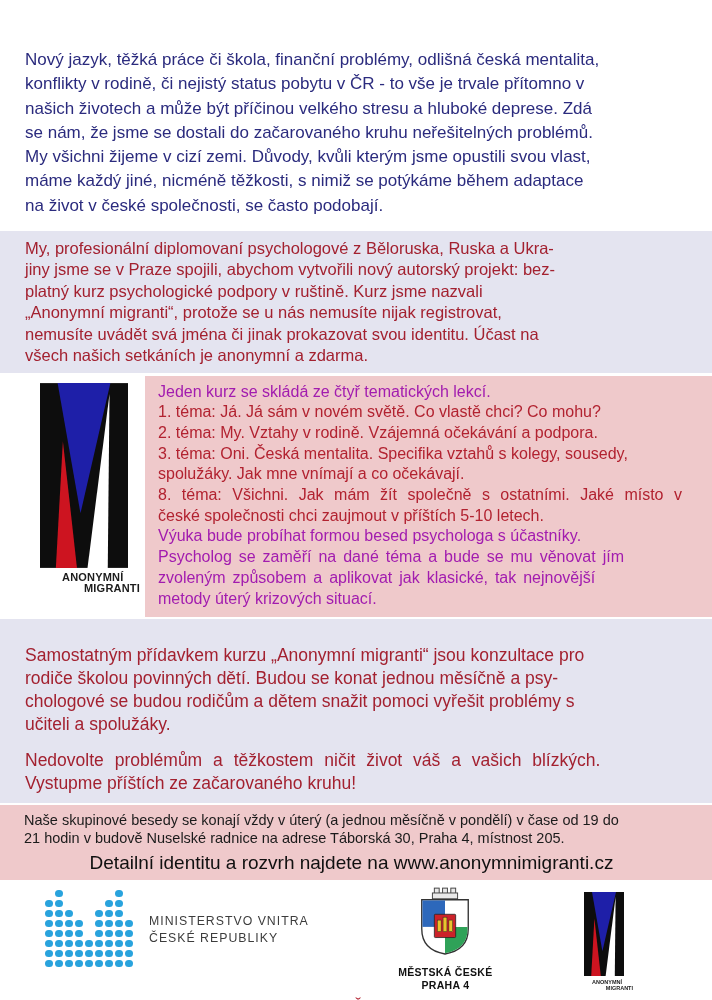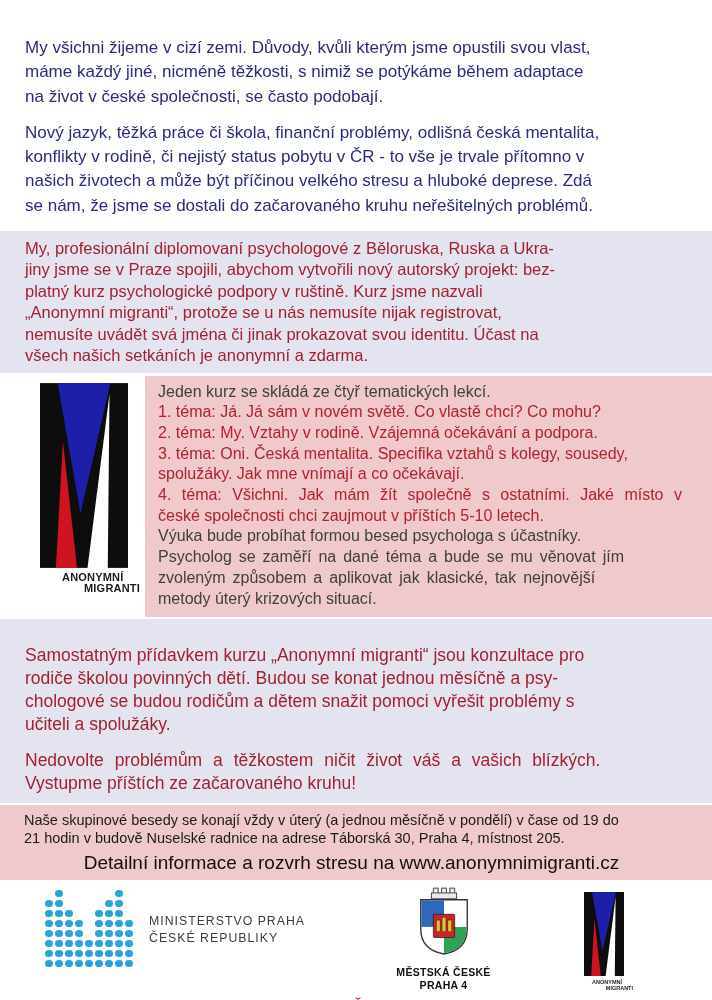--- a/index.html
+++ b/index.html
@@ -16,21 +16,21 @@
   .who-box{margin-top:13px;padding:7px 12px 6px 25px;font-size:16.5px;line-height:21.4px;}
   .consult-box{margin-top:2px;padding:25px 20px 8px 25px;font-size:17.5px;line-height:23px;}
   .consult-gap{height:13px;}
   .ws{word-spacing:6px;}
   .ws-sm{word-spacing:2.5px;}
 
   
   .course-row{display:flex;margin-top:3px;align-items:stretch;}
   .course-left{width:145px;background:#fff;flex:0 0 145px;}
   .course-box{flex:1;background:#efc9cb;padding:6px 12px 8px 13px;font-size:16px;line-height:20.7px;}
-  .purple{color:#404040;}
+  .purple{color:#a21caf;}
   .red{color:#b22230;}
 
   
   .am-logo-lg{margin:7px 0 0 40px;}
   .am-cap{width:54px;margin-left:22px;font-weight:bold;color:#1c1c1c;font-size:11px;line-height:11.5px;letter-spacing:.2px;}
   .am-cap div{text-align:right;}
   .am-cap .cap2{transform:translateX(22px);}
   .am-cap-sm{width:30px;margin-left:10px;font-weight:bold;color:#1c1c1c;font-size:5.5px;line-height:5.8px;}
   .am-cap-sm div{text-align:right;}
   .am-cap-sm .cap2{transform:translateX(11px);}
@@ -52,27 +52,27 @@
 
   
   .footer{margin-top:4px;text-align:center;color:#b22230;font-size:17px;line-height:22.8px;}
 </style>
 </head>
 <body>
 
 <div class="page">
 
   <div class="intro">
-    <div class="lines p1">My všichni žijeme v cizí zemi. Důvody, kvůli kterým jsme opustili svou vlast,
-máme každý jiné, nicméně těžkosti, s nimiž se potýkáme během adaptace
-na život v české společnosti, se často podobají.</div>
     <div class="lines p2">Nový jazyk, těžká práce či škola, finanční problémy, odlišná česká mentalita,
 konflikty v rodině, či nejistý status pobytu v ČR - to vše je trvale přítomno v
 našich životech a může být příčinou velkého stresu a hluboké deprese. Zdá
 se nám, že jsme se dostali do začarovaného kruhu neřešitelných problémů.</div>
+    <div class="lines p1">My všichni žijeme v cizí zemi. Důvody, kvůli kterým jsme opustili svou vlast,
+máme každý jiné, nicméně těžkosti, s nimiž se potýkáme během adaptace
+na život v české společnosti, se často podobají.</div>
   </div>
 
   <div class="lav who-box">
     <div class="lines">My, profesionální diplomovaní psychologové z Běloruska, Ruska a Ukra-
 jiny jsme se v Praze spojili, abychom vytvořili nový autorský projekt: bez-
 platný kurz psychologické podpory v ruštině. Kurz jsme nazvali
 „Anonymní migranti“, protože se u nás nemusíte nijak registrovat,
 nemusíte uvádět svá jména či jinak prokazovat svou identitu. Účast na
 všech našich setkáních je anonymní a zdarma.</div>
   </div>
@@ -91,21 +91,21 @@
           <div class="cap2">MIGRANTI</div>
         </div>
       </div>
     </div>
     <div class="course-box">
       <div class="purple">Jeden kurz se skládá ze čtyř tematických lekcí.</div>
       <div class="red">1. téma: Já. Já sám v novém světě. Co vlastě chci? Co mohu?</div>
       <div class="red">2. téma: My. Vztahy v rodině. Vzájemná očekávání a podpora.</div>
       <div class="red">3. téma: Oni. Česká mentalita. Specifika vztahů s kolegy, sousedy,</div>
       <div class="red">spolužáky. Jak mne vnímají a co očekávají.</div>
-      <div class="red ws">4. téma: Všichni. Jak mám žít společně s ostatními. Jaké místo v</div>
+      <div class="red ws">8. téma: Všichni. Jak mám žít společně s ostatními. Jaké místo v</div>
       <div class="red">české společnosti chci zaujmout v příštích 5-10 letech.</div>
       <div class="purple">Výuka bude probíhat formou besed psychologa s účastníky.</div>
       <div class="purple ws-sm">Psycholog se zaměří na dané téma a bude se mu věnovat jím</div>
       <div class="purple ws-sm">zvoleným způsobem a aplikovat jak klasické, tak nejnovější</div>
       <div class="purple">metody úterý krizových situací.</div>
     </div>
   </div>
 
   <div class="lav consult-box">
     <div class="lines">Samostatným přídavkem kurzu „Anonymní migranti“ jsou konzultace pro
@@ -113,21 +113,21 @@
 chologové se budou rodičům a dětem snažit pomoci vyřešit problémy s
 učiteli a spolužáky.</div>
     <div class="consult-gap"></div>
     <div class="ws">Nedovolte problémům a těžkostem ničit život váš a vašich blízkých.</div>
     <div>Vystupme příštích ze začarovaného kruhu!</div>
   </div>
 
   <div class="schedule-box">
     <div class="schedule-lines lines">Naše skupinové besedy se konají vždy v úterý (a jednou měsíčně v pondělí) v čase od 19 do
 21 hodin v budově Nuselské radnice na adrese Táborská 30, Praha 4, místnost 205.</div>
-    <div class="schedule-info">Detailní informace a rozvrh stresu na www.anonymnimigranti.cz</div>
+    <div class="schedule-info">Detailní identitu a rozvrh najdete na www.anonymnimigranti.cz</div>
   </div>
 
   <div class="logos-row">
     <div class="mvcr">
       <div class="mv-grid">
           <div class="mv-dot"></div>
           <div class="mv-dot" style="background: rgb(41, 163, 221);"></div>
           <div class="mv-dot"></div>
           <div class="mv-dot"></div>
           <div class="mv-dot"></div>
@@ -193,21 +193,21 @@
           <div class="mv-dot" style="background: rgb(41, 163, 221);"></div>
           <div class="mv-dot" style="background: rgb(41, 163, 221);"></div>
           <div class="mv-dot" style="background: rgb(41, 163, 221);"></div>
           <div class="mv-dot" style="background: rgb(41, 163, 221);"></div>
           <div class="mv-dot" style="background: rgb(41, 163, 221);"></div>
           <div class="mv-dot" style="background: rgb(41, 163, 221);"></div>
           <div class="mv-dot" style="background: rgb(41, 163, 221);"></div>
           <div class="mv-dot" style="background: rgb(41, 163, 221);"></div>
         </div>
       <div class="mv-text">
-        <div>MINISTERSTVO PRAHA</div>
+        <div>MINISTERSTVO VNITRA</div>
         <div>ČESKÉ REPUBLIKY</div>
       </div>
     </div>
     <div class="praha4">
       <svg width="62" height="74" viewBox="0 0 64 76">
         <g>
           <rect x="21" y="2" width="5" height="6" fill="#e9e9e9" stroke="#444" stroke-width="1"></rect>
           <rect x="29.5" y="2" width="5" height="6" fill="#e9e9e9" stroke="#444" stroke-width="1"></rect>
           <rect x="38" y="2" width="5" height="6" fill="#e9e9e9" stroke="#444" stroke-width="1"></rect>
           <rect x="19" y="7" width="26" height="6" fill="#e9e9e9" stroke="#444" stroke-width="1"></rect>

